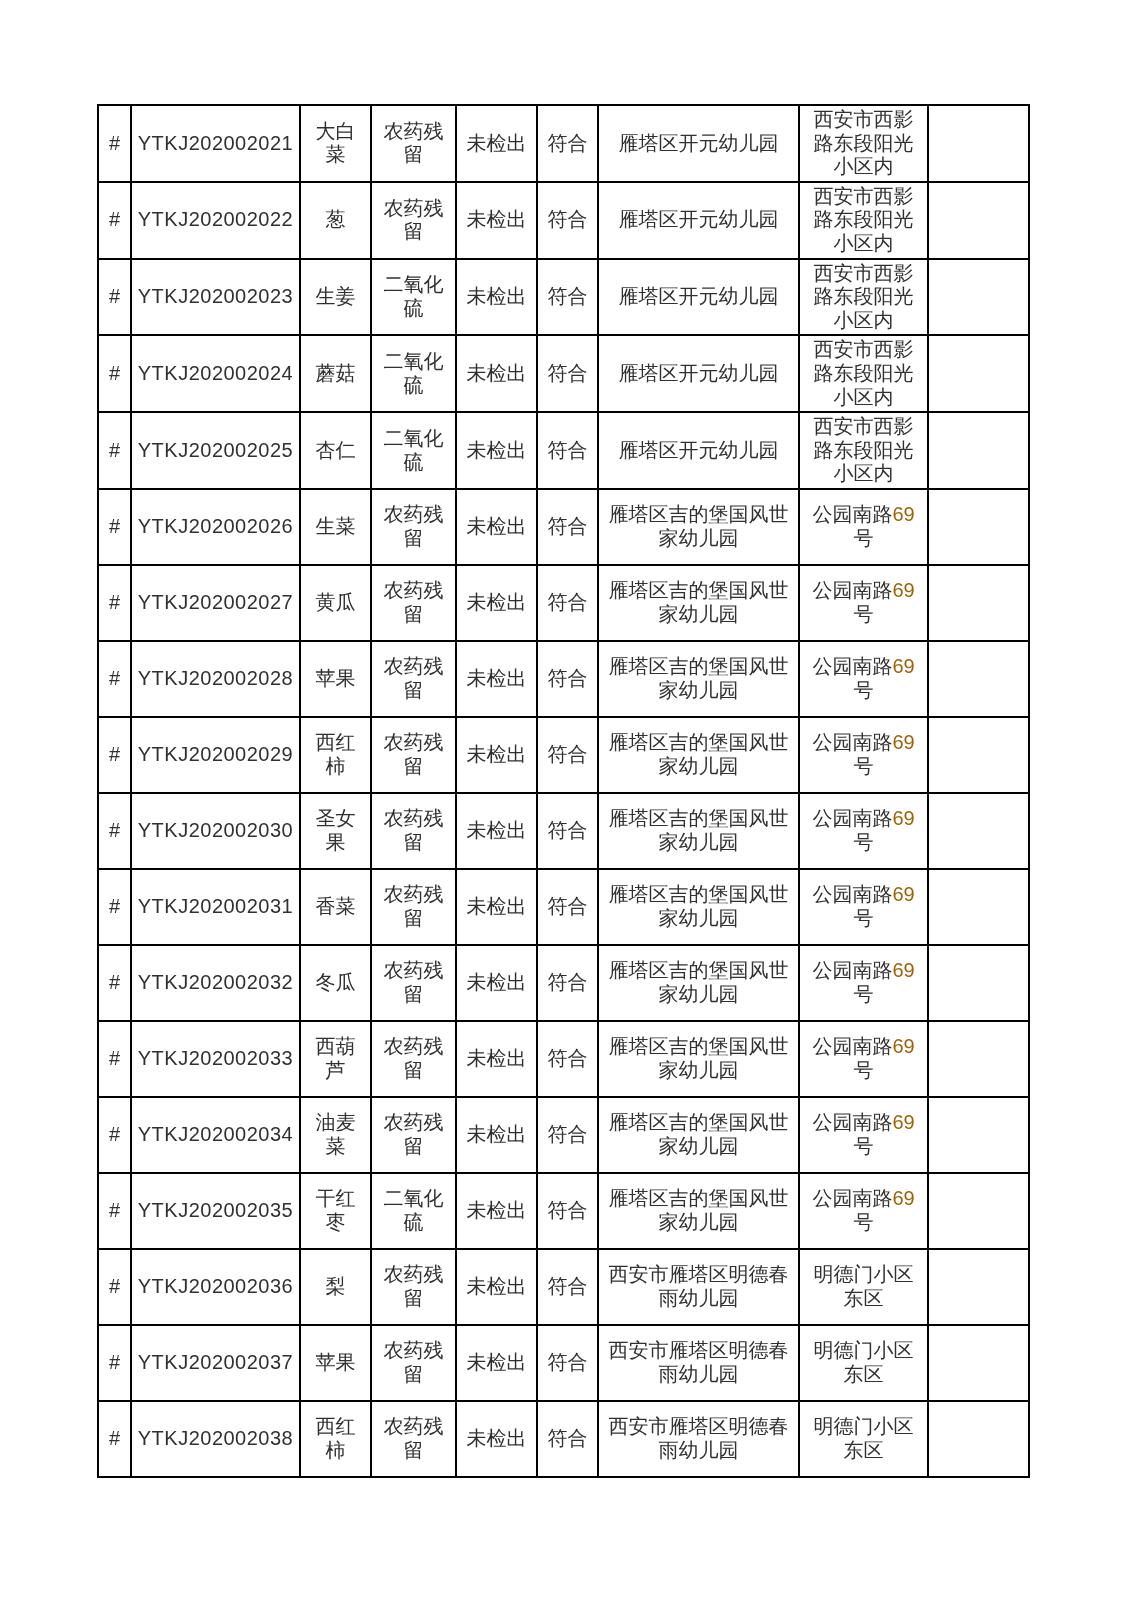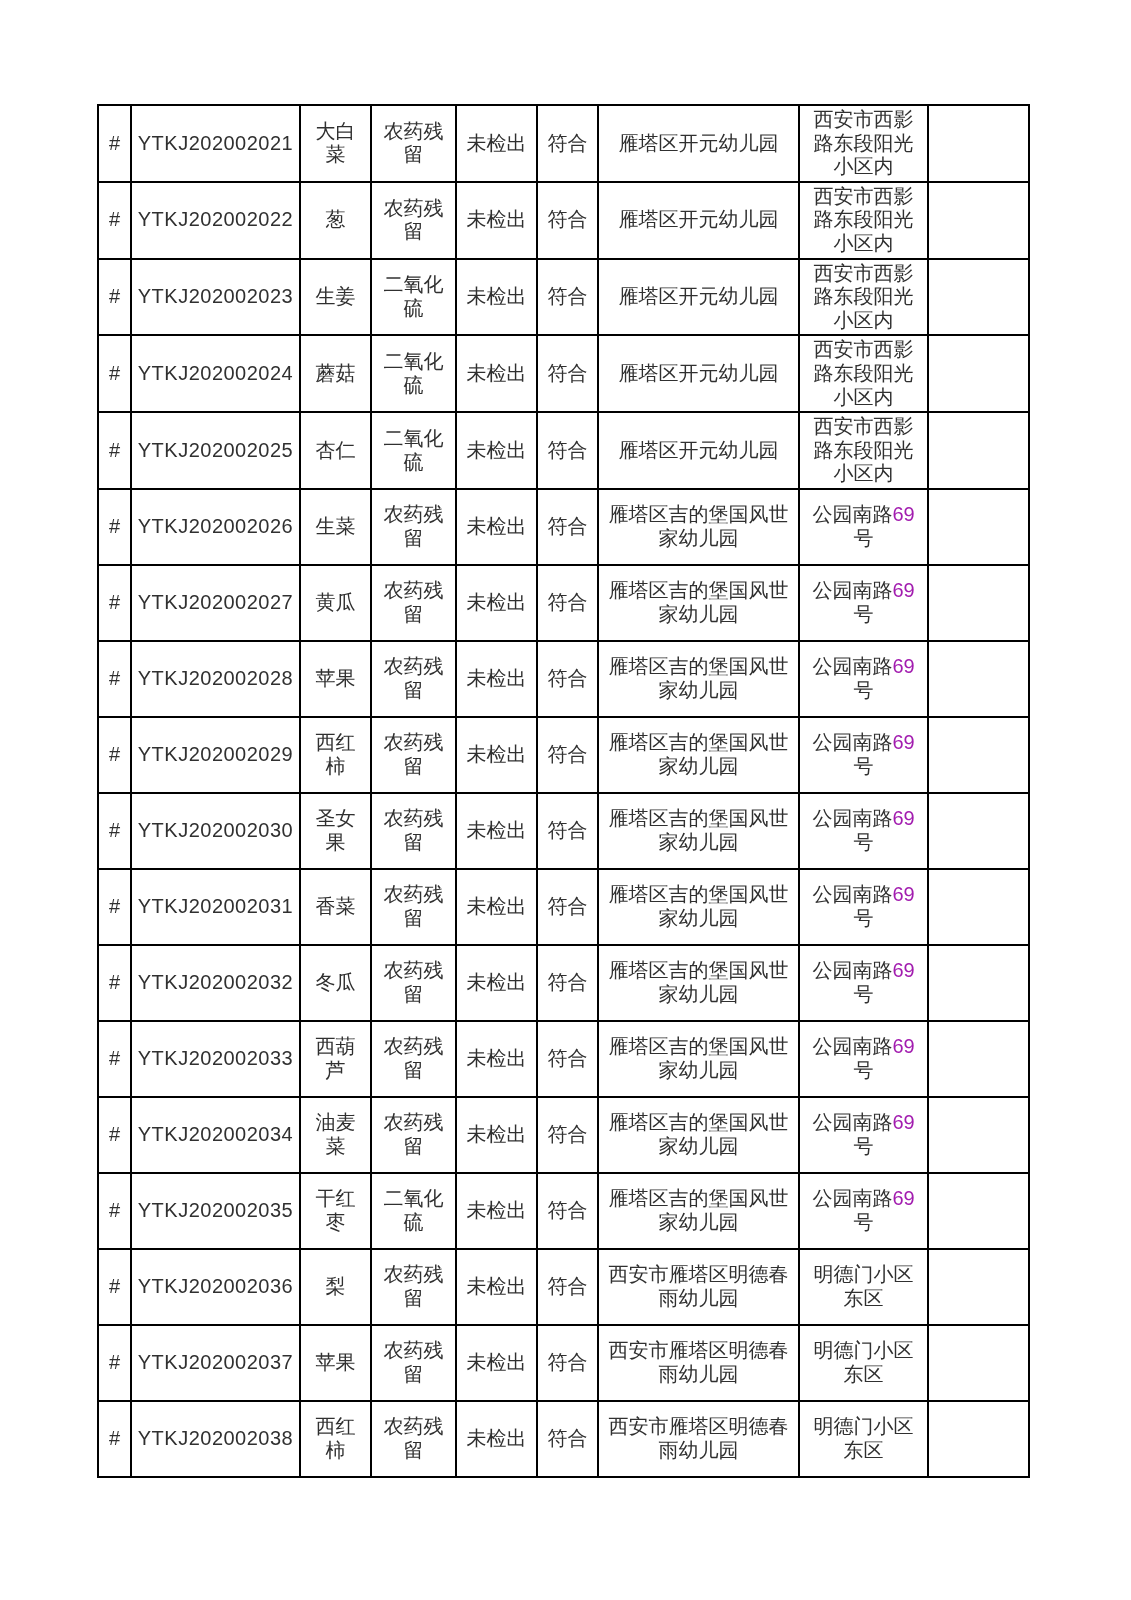--- a/index.html
+++ b/index.html
@@ -50,21 +50,21 @@
     text-align: left;
     padding-left: 10px;
     font-size: 22px;
     letter-spacing: 0.5px;
     margin-top: 8px;
   }
   td.c-site { padding-left: 6px; padding-right: 6px; }
   td.c-addr { padding-left: 4px; padding-right: 4px; }
   .latin-num {
     font-family: "Liberation Sans", sans-serif;
-    color: #a21caf;
+    color: #a16207;
   }
 </style>
 </head>
 <body>
 
 <div class="sheet">
   <table class="results">
     <colgroup>
       <col style="width:33px">
       <col style="width:169px">

